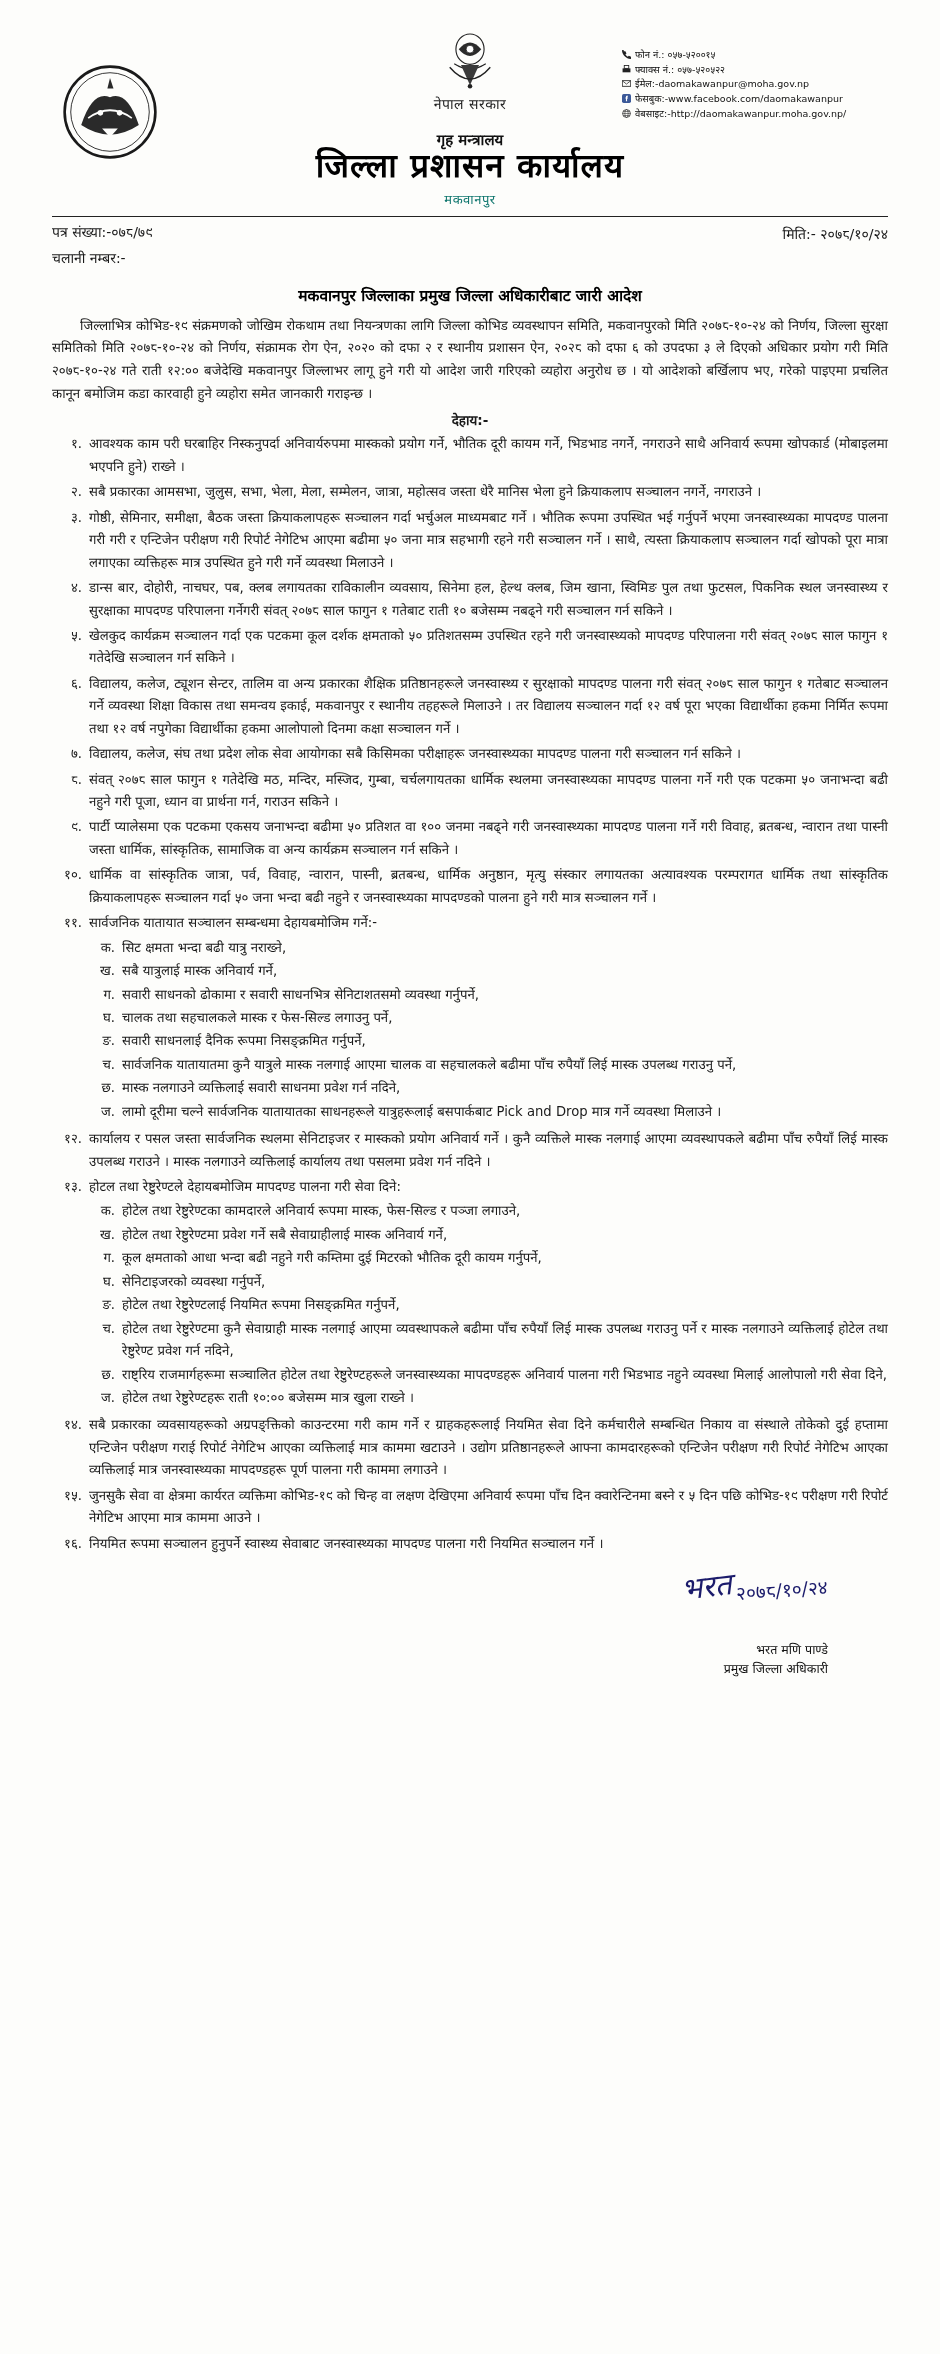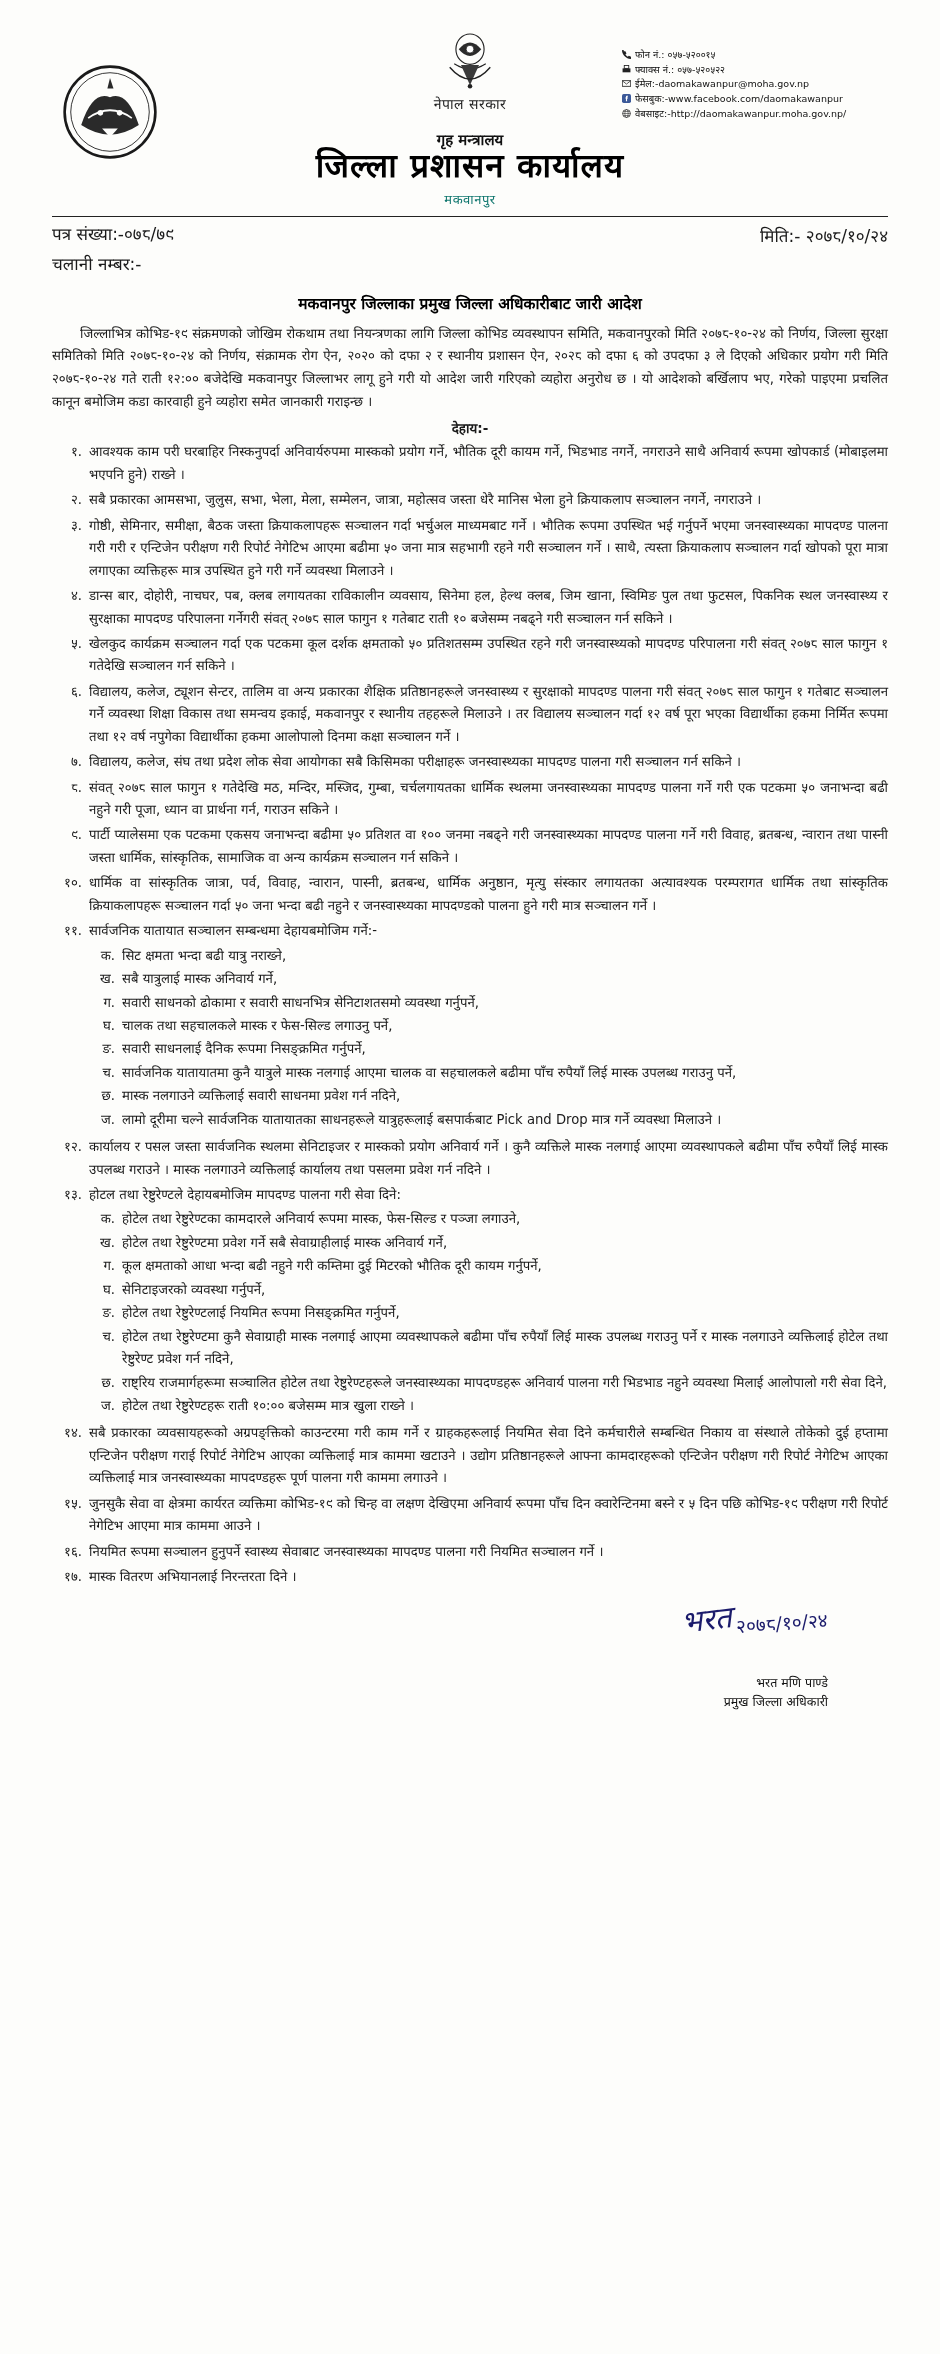--- a/index.html
+++ b/index.html
@@ -52,21 +52,21 @@
   }
   .contact-box div{white-space:nowrap;}
   .contact-ic{
     display:inline-block;width:9px;height:9px;vertical-align:-1px;margin-right:4px;
   }
   .rule{
     border-top:1.3px solid #222;margin:8px 0 0 0;
   }
   .meta-row{
     display:flex;justify-content:space-between;align-items:flex-start;
-    font-size:17px;margin-top:5px;
+    font-size:14px;margin-top:5px;
   }
   .meta-left div{margin-bottom:7px;}
   .meta-right{padding-top:2px;}
   
   .doc-title{
     text-align:center;font-size:15.5px;font-weight:bold;margin:10px 0 9px 0;color:#000;
   }
   .para{
     font-size:13.2px;line-height:1.72;text-align:justify;
     text-justify:inter-word;margin:0 0 6px 0;
@@ -327,24 +327,20 @@
       <span class="txt">सबै प्रकारका व्यवसायहरूको अग्रपङ्क्तिको काउन्टरमा गरी काम गर्ने र ग्राहकहरूलाई नियमित सेवा दिने कर्मचारीले सम्बन्धित निकाय वा संस्थाले तोकेको दुई हप्तामा एन्टिजेन परीक्षण गराई रिपोर्ट नेगेटिभ आएका व्यक्तिलाई मात्र काममा खटाउने । उद्योग प्रतिष्ठानहरूले आफ्ना कामदारहरूको एन्टिजेन परीक्षण गरी रिपोर्ट नेगेटिभ आएका व्यक्तिलाई मात्र जनस्वास्थ्यका मापदण्डहरू पूर्ण पालना गरी काममा लगाउने ।</span>
     </li>
     <li>
       <span class="num">१५.</span>
       <span class="txt">जुनसुकै सेवा वा क्षेत्रमा कार्यरत व्यक्तिमा कोभिड-१९ को चिन्ह वा लक्षण देखिएमा अनिवार्य रूपमा पाँच दिन क्वारेन्टिनमा बस्ने र ५ दिन पछि कोभिड-१९ परीक्षण गरी रिपोर्ट नेगेटिभ आएमा मात्र काममा आउने ।</span>
     </li>
     <li>
       <span class="num">१६.</span>
       <span class="txt">नियमित रूपमा सञ्चालन हुनुपर्ने स्वास्थ्य सेवाबाट जनस्वास्थ्यका मापदण्ड पालना गरी नियमित सञ्चालन गर्ने ।</span>
     </li>
-    <li>
-      <span class="num">१७.</span>
-      <span class="txt">मास्क वितरण अभियानलाई निरन्तरता दिने ।</span>
-    </li>
   </ol>
 
   <div class="sign-block">
     <div class="sign-scribble">भरत</div>
     <div class="sign-date">२०७८/१०/२४</div>
     <div class="sign-lines">
       <div class="sign-name">भरत मणि पाण्डे</div>
       <div class="sign-post">प्रमुख जिल्ला अधिकारी</div>
     </div>
   </div>

